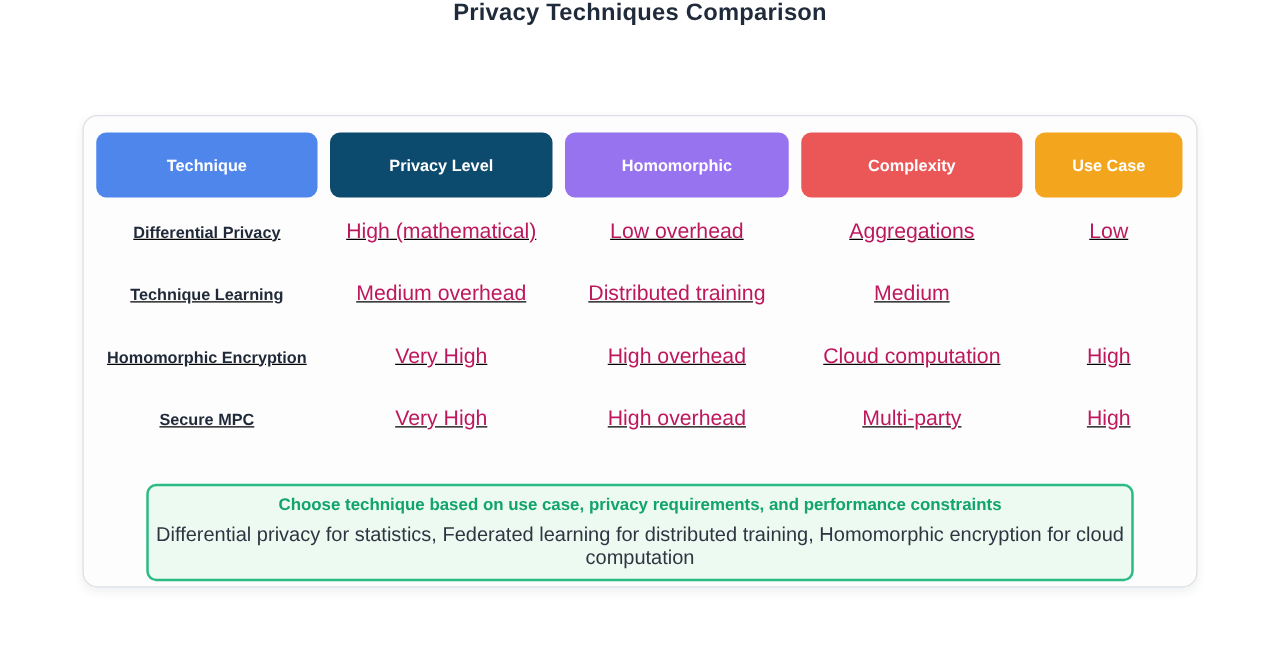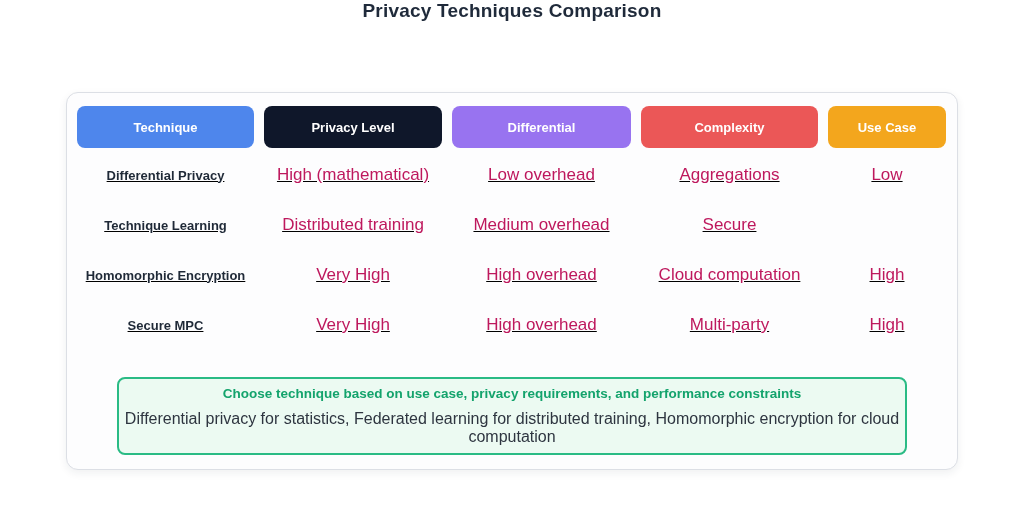--- a/index.html
+++ b/index.html
@@ -25,21 +25,21 @@
     border-radius: 12px;
     box-shadow: 0 3px 8px rgba(30, 42, 58, 0.07);
     padding: 13px 10px 0 10px;
   }
   .grid-row {
     display: grid;
     grid-template-columns: 177px 178px 179px 177px 118px;
     column-gap: 10px;
   }
   .header-pill {
-    height: 42px;
+    height: 52px;
     border-radius: 8px;
     display: flex;
     align-items: center;
     justify-content: center;
     color: #ffffff;
     font-size: 13px;
     font-weight: 700;
   }
   .body-rows { margin-top: 2px; }
   .data-row { height: 50px; text-decoration: underline; }
@@ -82,41 +82,41 @@
 </style>
 </head>
 <body>
 
 <div class="page-title">Privacy Techniques Comparison</div>
 
 <div class="card">
 
   <div class="grid-row">
     <div class="header-pill" style="background-color: rgb(78, 134, 236);">Technique</div>
-    <div class="header-pill" style="background-color: #0f172a;">Privacy Level</div>
-    <div class="header-pill" style="background-color: rgb(152, 115, 240);">Differential</div>
+    <div class="header-pill" style="background-color: #0c4a6e;">Privacy Level</div>
+    <div class="header-pill" style="background-color: rgb(152, 115, 240);">Homomorphic</div>
     <div class="header-pill" style="background-color: rgb(235, 87, 87);">Complexity</div>
     <div class="header-pill" style="background-color: rgb(243, 166, 29);">Use Case</div>
   </div>
 
   <div class="body-rows">
 
     <div class="grid-row data-row">
       <div class="cell technique">Differential Privacy</div>
       <div class="cell">High (mathematical)</div>
       <div class="cell">Low overhead</div>
       <div class="cell">Aggregations</div>
       <div class="cell">Low</div>
     </div>
 
     <div class="grid-row data-row">
       <div class="cell technique">Technique Learning</div>
+      <div class="cell">Medium overhead</div>
       <div class="cell">Distributed training</div>
-      <div class="cell">Medium overhead</div>
-      <div class="cell">Secure</div>
+      <div class="cell">Medium</div>
     </div>
 
     <div class="grid-row data-row">
       <div class="cell technique">Homomorphic Encryption</div>
       <div class="cell">Very High</div>
       <div class="cell">High overhead</div>
       <div class="cell">Cloud computation</div>
       <div class="cell">High</div>
     </div>
 

